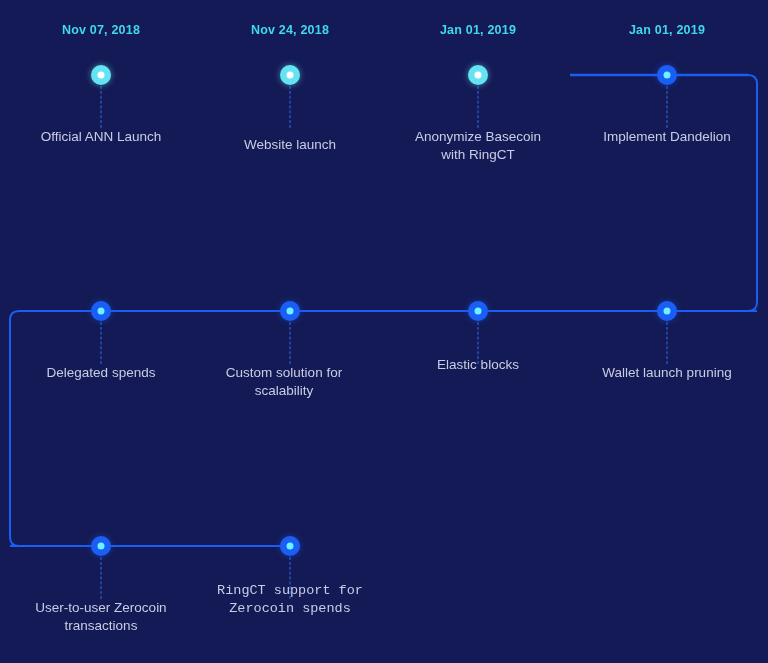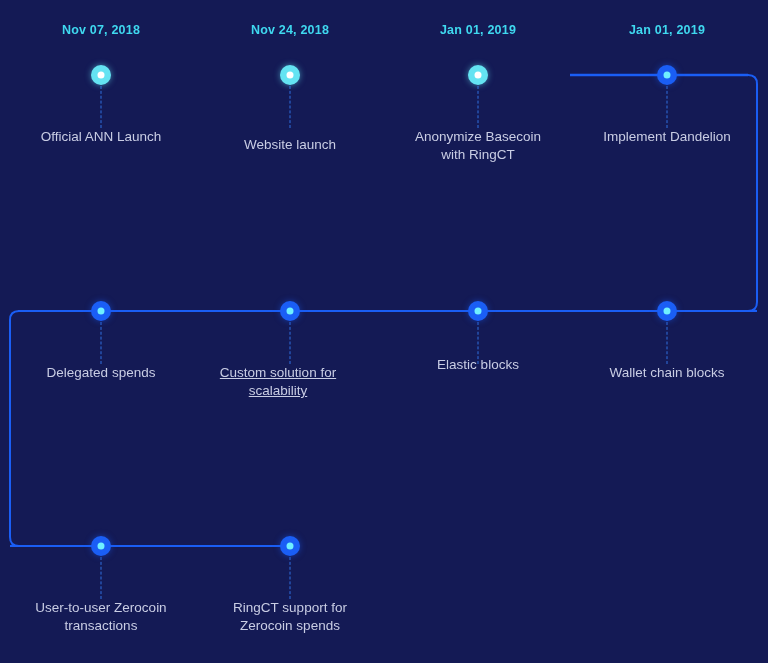--- a/index.html
+++ b/index.html
@@ -145,31 +145,31 @@
 with RingCT</div>
       <div class="date-label" style="left: 667px; top: 23px;">Jan 01, 2019</div>
       <div class="dropper" style="left: 667px; top: 86px; height: 42px;"></div>
       <div class="node node-blue" title="Implement Dandelion" style="left: 667px; top: 75px;"></div>
       <div class="node-label" style="left: 667px; top: 128px;">Implement Dandelion</div>
       <div class="dropper" style="left: 101px; top: 322px; height: 42px;"></div>
       <div class="node node-blue" title="Delegated staking" style="left: 101px; top: 311px;"></div>
       <div class="node-label" style="left: 101px; top: 364px;">Delegated spends</div>
       <div class="dropper" style="left: 290px; top: 322px; height: 42px;"></div>
       <div class="node node-blue" title="Custom solution for scalability" style="left: 290px; top: 311px;"></div>
-      <div class="node-label" style="left: 278px; top: 364px; text-decoration: underline;">Custom solution for
+      <div class="node-label" style="left: 284px; top: 364px;">Custom solution for
 scalability</div>
       <div class="dropper" style="left: 478px; top: 322px; height: 42px;"></div>
       <div class="node node-blue" title="Elastic blocks" style="left: 478px; top: 311px;"></div>
       <div class="node-label" style="left: 478px; top: 356px;">Elastic blocks</div>
       <div class="dropper" style="left: 667px; top: 322px; height: 42px;"></div>
       <div class="node node-blue" title="Wallet chain pruning" style="left: 667px; top: 311px;"></div>
-      <div class="node-label" style="left: 667px; top: 364px;">Wallet chain blocks</div>
+      <div class="node-label" style="left: 667px; top: 364px;">Wallet launch pruning</div>
       <div class="dropper" style="left: 101px; top: 557px; height: 42px;"></div>
       <div class="node node-blue" title="User-to-user Zerocoin transactions" style="left: 101px; top: 546px;"></div>
       <div class="node-label" style="left: 101px; top: 599px;">User-to-user Zerocoin
 transactions</div>
       <div class="dropper" style="left: 290px; top: 557px; height: 42px;"></div>
       <div class="node node-blue" title="RingCT support for Zerocoin spends" style="left: 290px; top: 546px;"></div>
-      <div class="node-label" style="left: 290px; top: 599px;">RingCT support for
+      <div class="node-label" style="left: 290px; top: 582px; font-family: Liberation Mono, monospace;">RingCT support for
 Zerocoin spends</div>
     </div>
 
 </div>
 
 </body></html>

